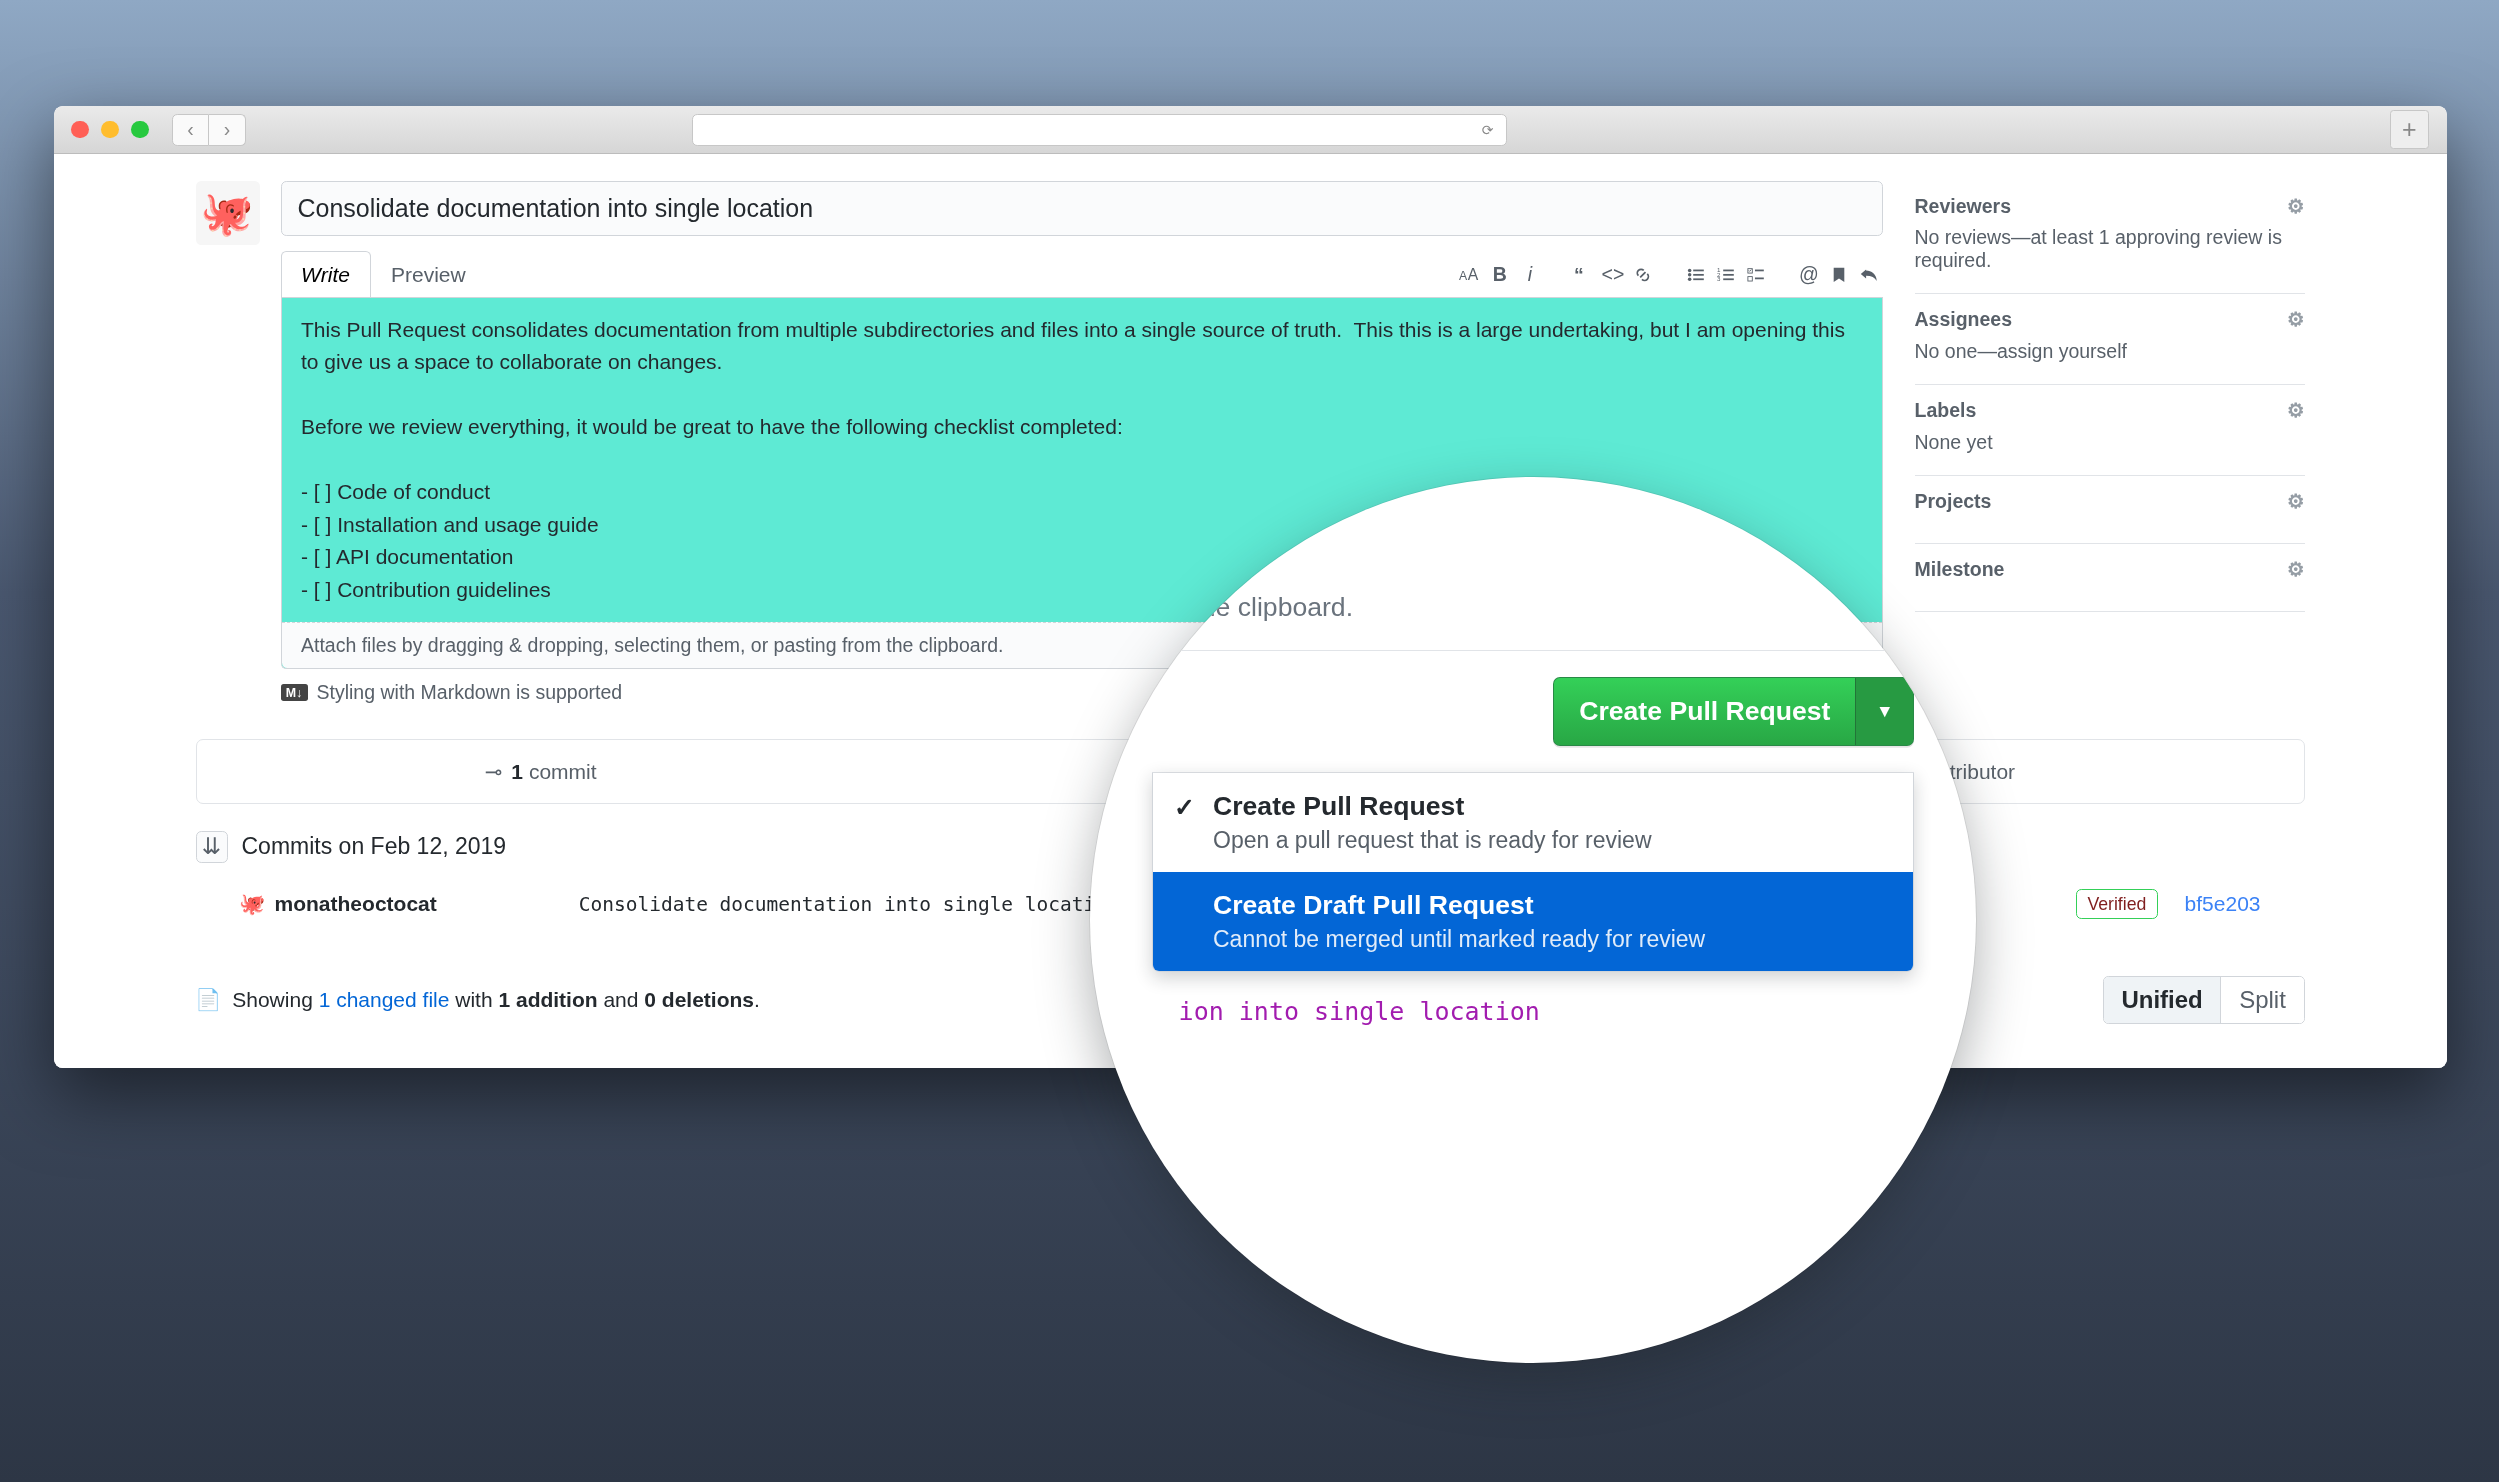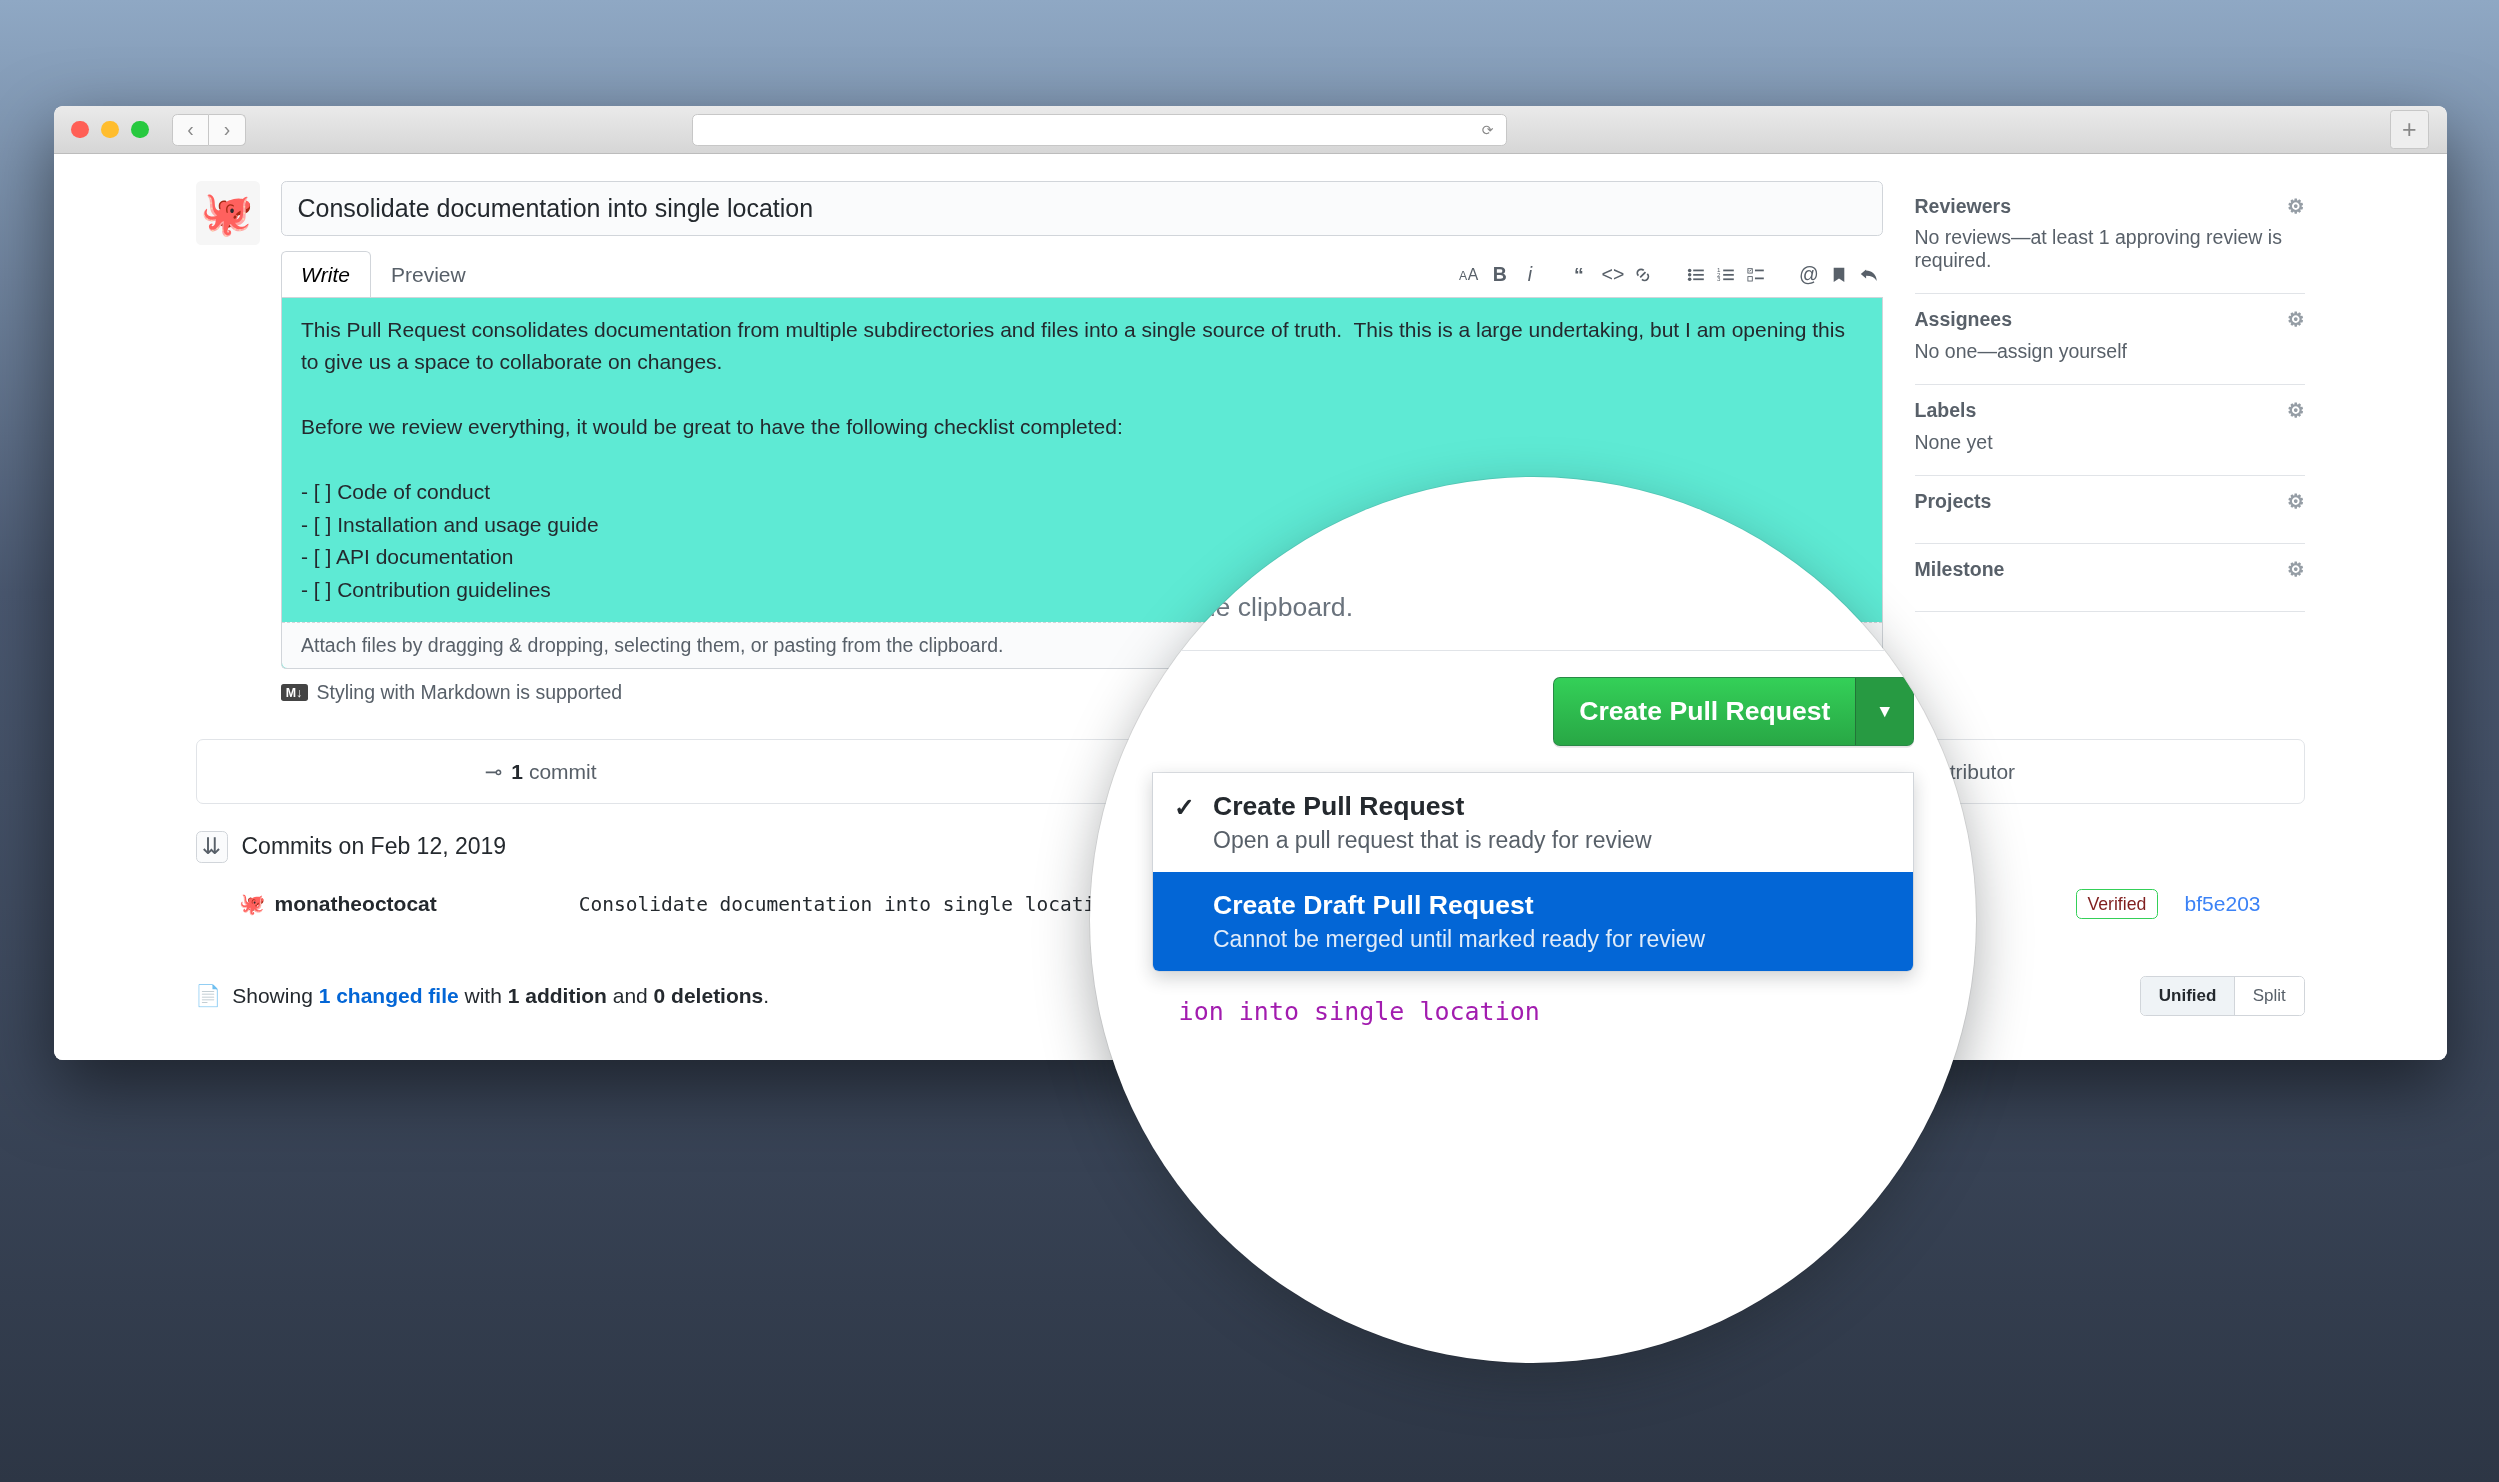--- a/index.html
+++ b/index.html
@@ -136,26 +136,26 @@
   .commit-row .right { margin-left: auto; display: flex; align-items: center; gap: 26.6px; }
   .verified-badge {
     border: 0.9px solid #34d058; color: #7f1d1d; padding: 3.5px 10.6px; border-radius: 5.3px;
     font-size: 17.7px;
   }
   .sha { color: #3b82f6; font-family: Liberation Sans, sans-serif; }
   .diff-summary {
     margin-top: 39px; display: flex; align-items: center; font-size: 21px;
     color: #24292e; padding: 8.9px 0;
   }
-  .diff-summary .link { color: #0366d6; font-weight: 700; }
+  .diff-summary .link { color: #0366d6; font-weight: 400; }
   .diff-toggle {
     margin-left: auto; display: flex; border: 0.9px solid #d1d5da; border-radius: 5.3px;
     overflow: hidden;
   }
-  .diff-toggle .opt { padding: 8.9px 17.7px; font-size: 17px; color: #586069; background: #fff; }
+  .diff-toggle .opt { padding: 8.9px 17.7px; font-size: 24px; color: #586069; background: #fff; }
   .diff-toggle .opt.active { background: #eff3f6; color: #24292e; font-weight: 600;}
   .diff-toggle .opt + .opt { border-left: 0.9px solid #d1d5da; }
 
   
   .zoom {
     position: absolute;
     top: 477px; left: 1090px;
     width: 886px; height: 886px;
     border-radius: 50%;
     background: #fff;

